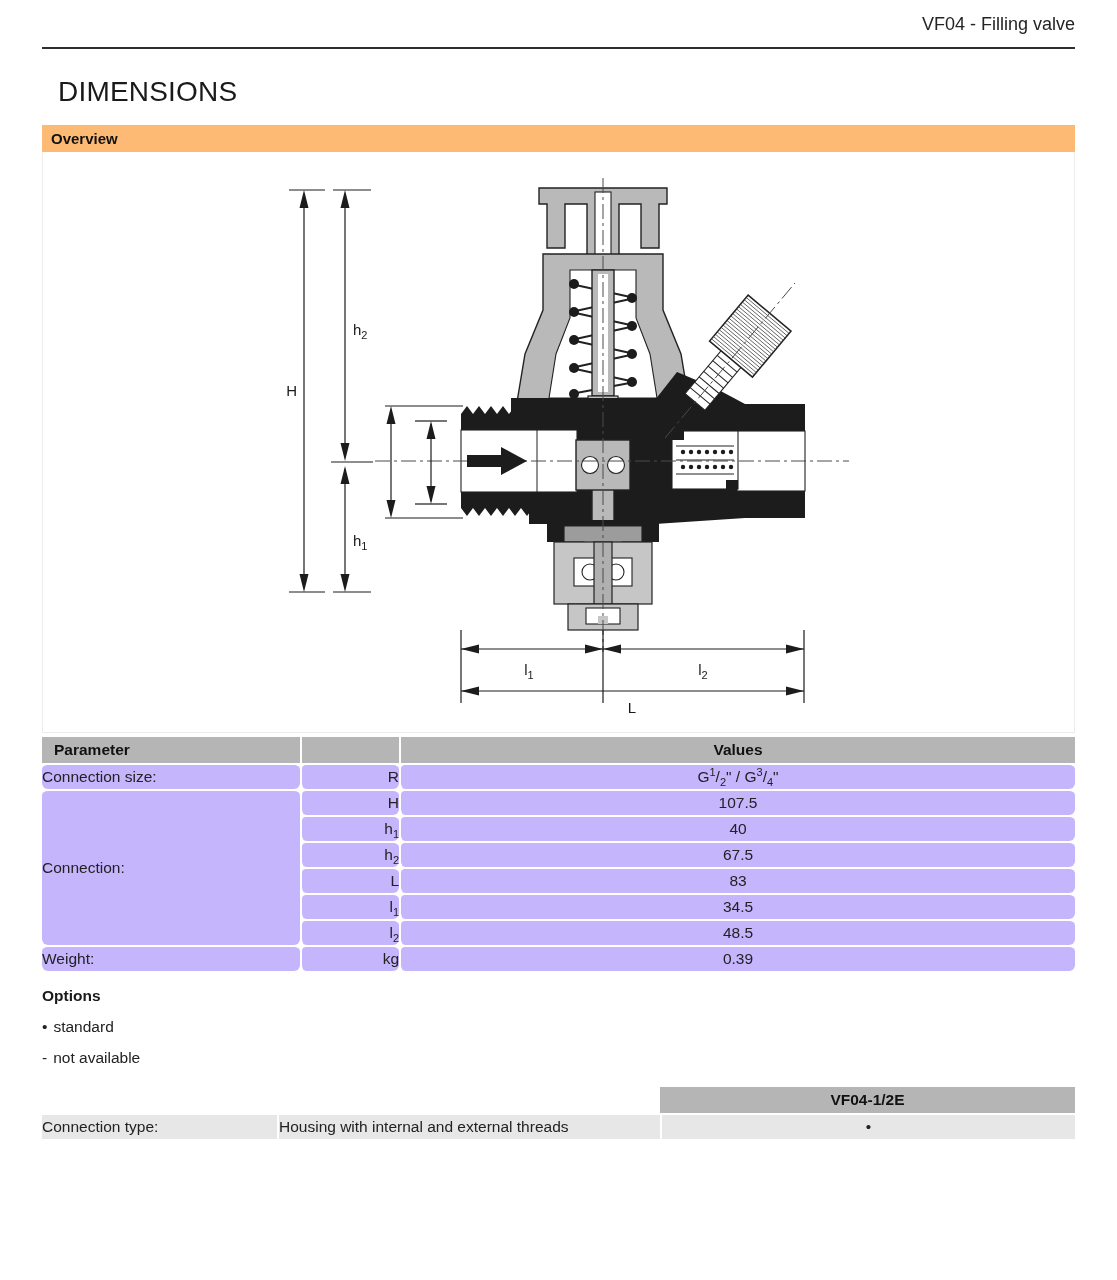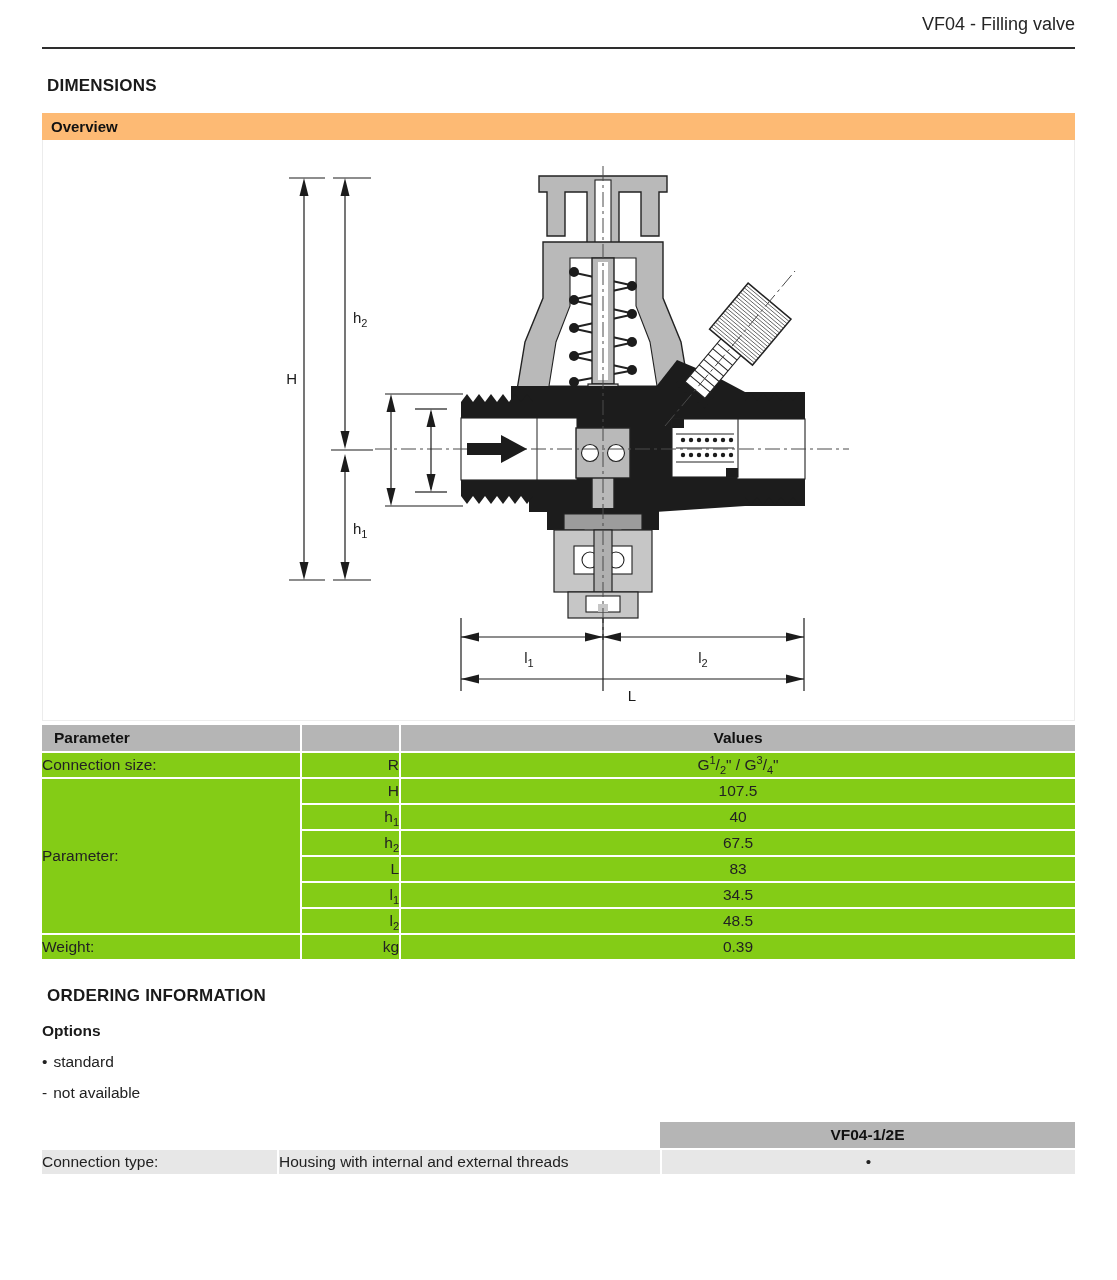--- a/index.html
+++ b/index.html
@@ -7,21 +7,21 @@
   body {
     width:1117px; height:1280px;
     font-family:"Liberation Sans","DejaVu Sans",sans-serif;
     color:#1a1a1a;
   }
   .page { width:1117px; height:1280px; padding:14px 42px 0 42px; overflow:hidden; }
 
   .doc-title { text-align:right; font-size:18px; color:#242424; }
   .header-rule { border-bottom:2px solid #2e2e2e; margin-top:12px; }
 
-  .section-title { font-size:17px; font-weight:bold; margin:27px 0 0 5px; letter-spacing:0.2px; }
+  .section-title { font-size:28px; font-weight:normal; margin:27px 0 0 16px; letter-spacing:0.2px; }
 
   .overview-bar { margin-top:17px; height:27px; background:#fdba74; font-weight:bold;
                   font-size:15px; padding:5px 9px; color:#111; }
 
   .drawing-box { height:581px; border:1px solid #ececec; border-top:none; }
   .drawing-box svg { display:block; }
 
   svg .blk { fill:#1c1c1c; stroke:none; }
   svg .gry  { fill:#b9b9b9; stroke:#222; stroke-width:1.4; }
   svg .gry2 { fill:#c6c6c6; stroke:#222; stroke-width:1.2; }
@@ -33,21 +33,21 @@
   svg .cl   { stroke:#4a4a4a; stroke-width:1; fill:none; stroke-dasharray:15 4 3 4; }
   svg text  { font-family:"Liberation Sans","DejaVu Sans",sans-serif; font-size:15px; fill:#1a1a1a; }
   svg .svg-sub { font-size:11px; }
 
   table.dims { border-collapse:separate; border-spacing:0; width:1033px; table-layout:fixed;
                margin-top:4px; font-size:15.5px; color:#222; }
   table.dims th, table.dims td { height:26px; padding:0; vertical-align:middle; }
   table.dims th { background:#b5b5b5; font-weight:bold; color:#111; }
   table.dims th.h-param { text-align:left; padding-left:12px; }
   table.dims th.h-values { text-align:center; }
-  table.dims td { background:#84cc16; }
+  table.dims td { background:#c4b5fd;border-radius:6px; }
   .sepL { border-left:2px solid #fff; }
   .sepT { border-top:2px solid #fff; }
   td.c-param { text-align:left; padding-left:8px; }
   td.c-group { vertical-align:top; padding-top:3px; }
   td.c-symbol { text-align:right; padding-right:10px; }
   td.c-value { text-align:center; }
   sup { font-size:11px; vertical-align:super; line-height:0; }
   sub { font-size:11px; vertical-align:sub; line-height:0; }
 
   .note-line { margin-top:12px; font-size:13px; color:#222; }
@@ -286,21 +286,21 @@
       <th class="h-param">Parameter</th>
       <th class="sepL"></th>
       <th class="h-values sepL">Values</th>
     </tr>
     <tr>
       <td class="c-param sepT">Connection size:</td>
       <td class="c-symbol sepL sepT">R</td>
       <td class="c-value sepL sepT"><span>G</span><sup>1</sup><span>/</span><sub>2</sub><span>" / G</span><sup>3</sup><span>/</span><sub>4</sub><span>"</span></td>
     </tr>
     <tr>
-      <td class="c-param c-group sepT" rowspan="6">Parameter:</td>
+      <td class="c-param c-group sepT" rowspan="6">Connection:</td>
       <td class="c-symbol sepL sepT"><span>H</span><sub></sub></td>
       <td class="c-value sepL sepT">107.5</td>
     </tr>
     <tr>
       <td class="c-symbol sepL sepT"><span>h</span><sub>1</sub></td>
       <td class="c-value sepL sepT">40</td>
     </tr>
     <tr>
       <td class="c-symbol sepL sepT"><span>h</span><sub>2</sub></td>
       <td class="c-value sepL sepT">67.5</td>
@@ -319,21 +319,20 @@
     </tr>
     <tr>
       <td class="c-param sepT">Weight:</td>
       <td class="c-symbol sepL sepT">kg</td>
       <td class="c-value sepL sepT">0.39</td>
     </tr>
   </tbody>
     </table>
 
 
-  <h1 class="section-title">ORDERING INFORMATION</h1>
 
 
   <div class="options-title">Options</div>
 
   <div class="option-line">
     <span class="marker">•</span><span>standard</span>
   </div>
   <div class="option-line">
     <span class="marker">-</span><span>not available</span>
   </div>

